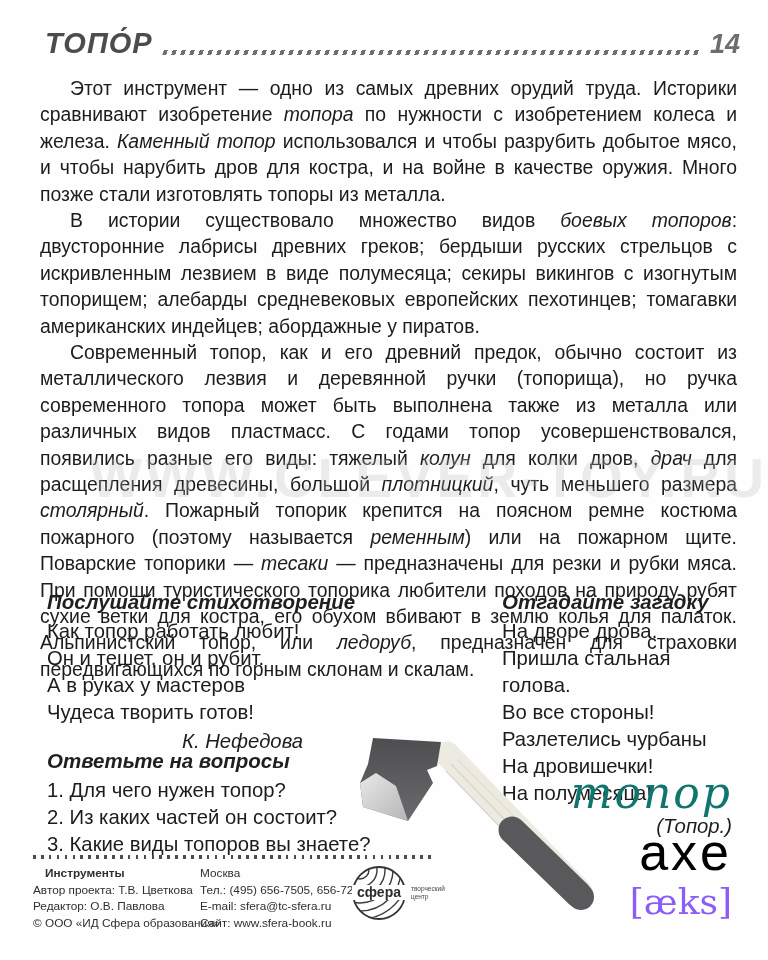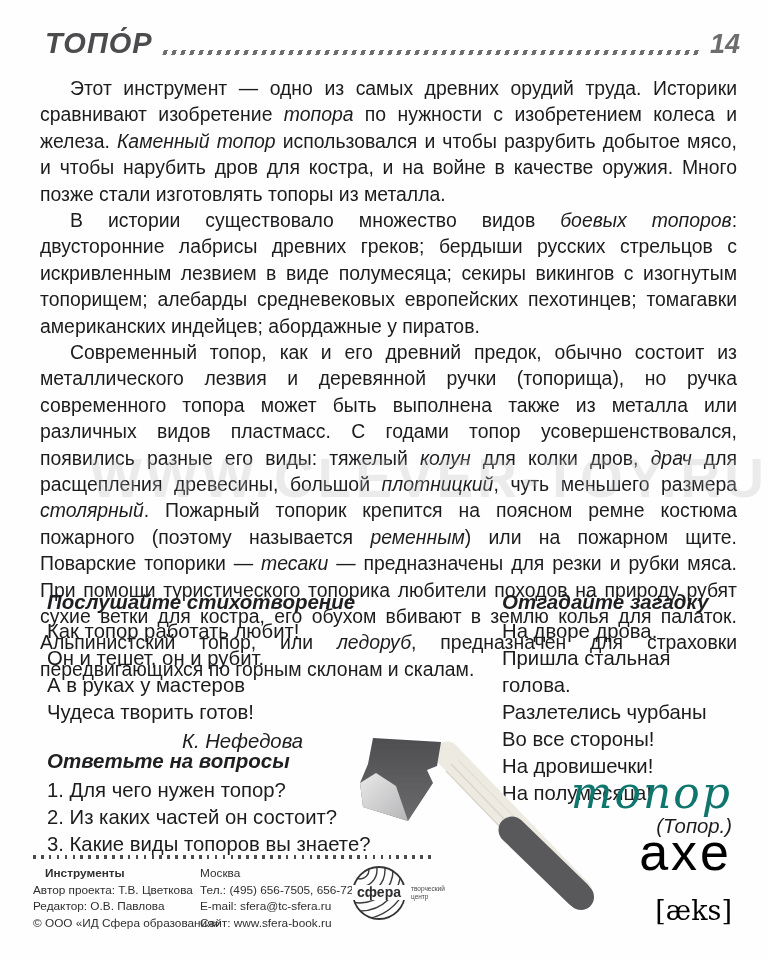--- a/index.html
+++ b/index.html
@@ -26,21 +26,21 @@
   .line{font-size:20.3px;line-height:27px;}
   .poem{position:absolute;left:47px;top:590px;z-index:2;}
   .poem-author{font-size:20.3px;font-style:italic;margin:4px 0 0 135px;}
   .riddle{position:absolute;left:502px;top:590px;width:230px;z-index:2;}
   .riddle-answer{font-size:20.3px;font-style:italic;text-align:right;margin-top:8px;}
   .questions{position:absolute;left:47px;top:749px;z-index:2;}
   
   .words{position:absolute;left:470px;top:768px;width:262px;text-align:right;z-index:3;}
   .word-ru{font-family:"DejaVu Serif",serif;font-style:italic;font-size:44px;color:#0f766e;letter-spacing:2px;line-height:1.15;}
   .word-en{font-size:52px;color:#000000;letter-spacing:3px;line-height:1.0;margin-top:7px;}
-  .word-tr{font-family:"DejaVu Serif",serif;font-size:27px;color:#000000;line-height:1.05;margin-top:19px;}
+  .word-tr{font-family:"DejaVu Serif",serif;font-size:36px;color:#8b5cf6;line-height:1.05;margin-top:5px;}
   
   .axe{position:absolute;left:350px;top:724px;z-index:2;}
   
   .footer{position:absolute;left:33px;top:851px;width:470px;height:95px;z-index:2;font-size:11.8px;line-height:16.6px;color:#2f2f31;}
   .footer-dots{position:absolute;left:0;top:4px;width:400px;height:4px;background:repeating-linear-gradient(90deg,#4c4c4c 0 2.6px,transparent 2.6px 7.9px);}
   .f-col1{position:absolute;left:0;top:14px;white-space:nowrap;}
   .f-col2{position:absolute;left:167px;top:14px;white-space:nowrap;}
   .f-series{font-weight:bold;padding-left:12px;}
   .logo{position:absolute;left:318px;top:12px;}
 </style>
@@ -69,22 +69,22 @@
     <div class="line">Он и тешет, он и рубит.</div>
     <div class="line">А в руках у мастеров</div>
     <div class="line">Чудеса творить готов!</div>
     <div class="poem-author">К. Нефедова</div>
   </section>
 
   <section class="riddle">
     <div class="sec-heading">Отгадайте загадку</div>
     <div class="line">На дворе дрова.</div>
     <div class="line">Пришла стальная голова.</div>
+    <div class="line">Во все стороны!</div>
     <div class="line">Разлетелись чурбаны</div>
-    <div class="line">Во все стороны!</div>
     <div class="line">На дровишечки!</div>
     <div class="line">На полумесяца!</div>
     <div class="riddle-answer">(Топор.)</div>
   </section>
 
   <section class="questions">
     <div class="sec-heading">Ответьте на вопросы</div>
     <div class="line">1. Для чего нужен топор?</div>
     <div class="line">2. Из каких частей он состоит?</div>
     <div class="line">3. Какие виды топоров вы знаете?</div>

